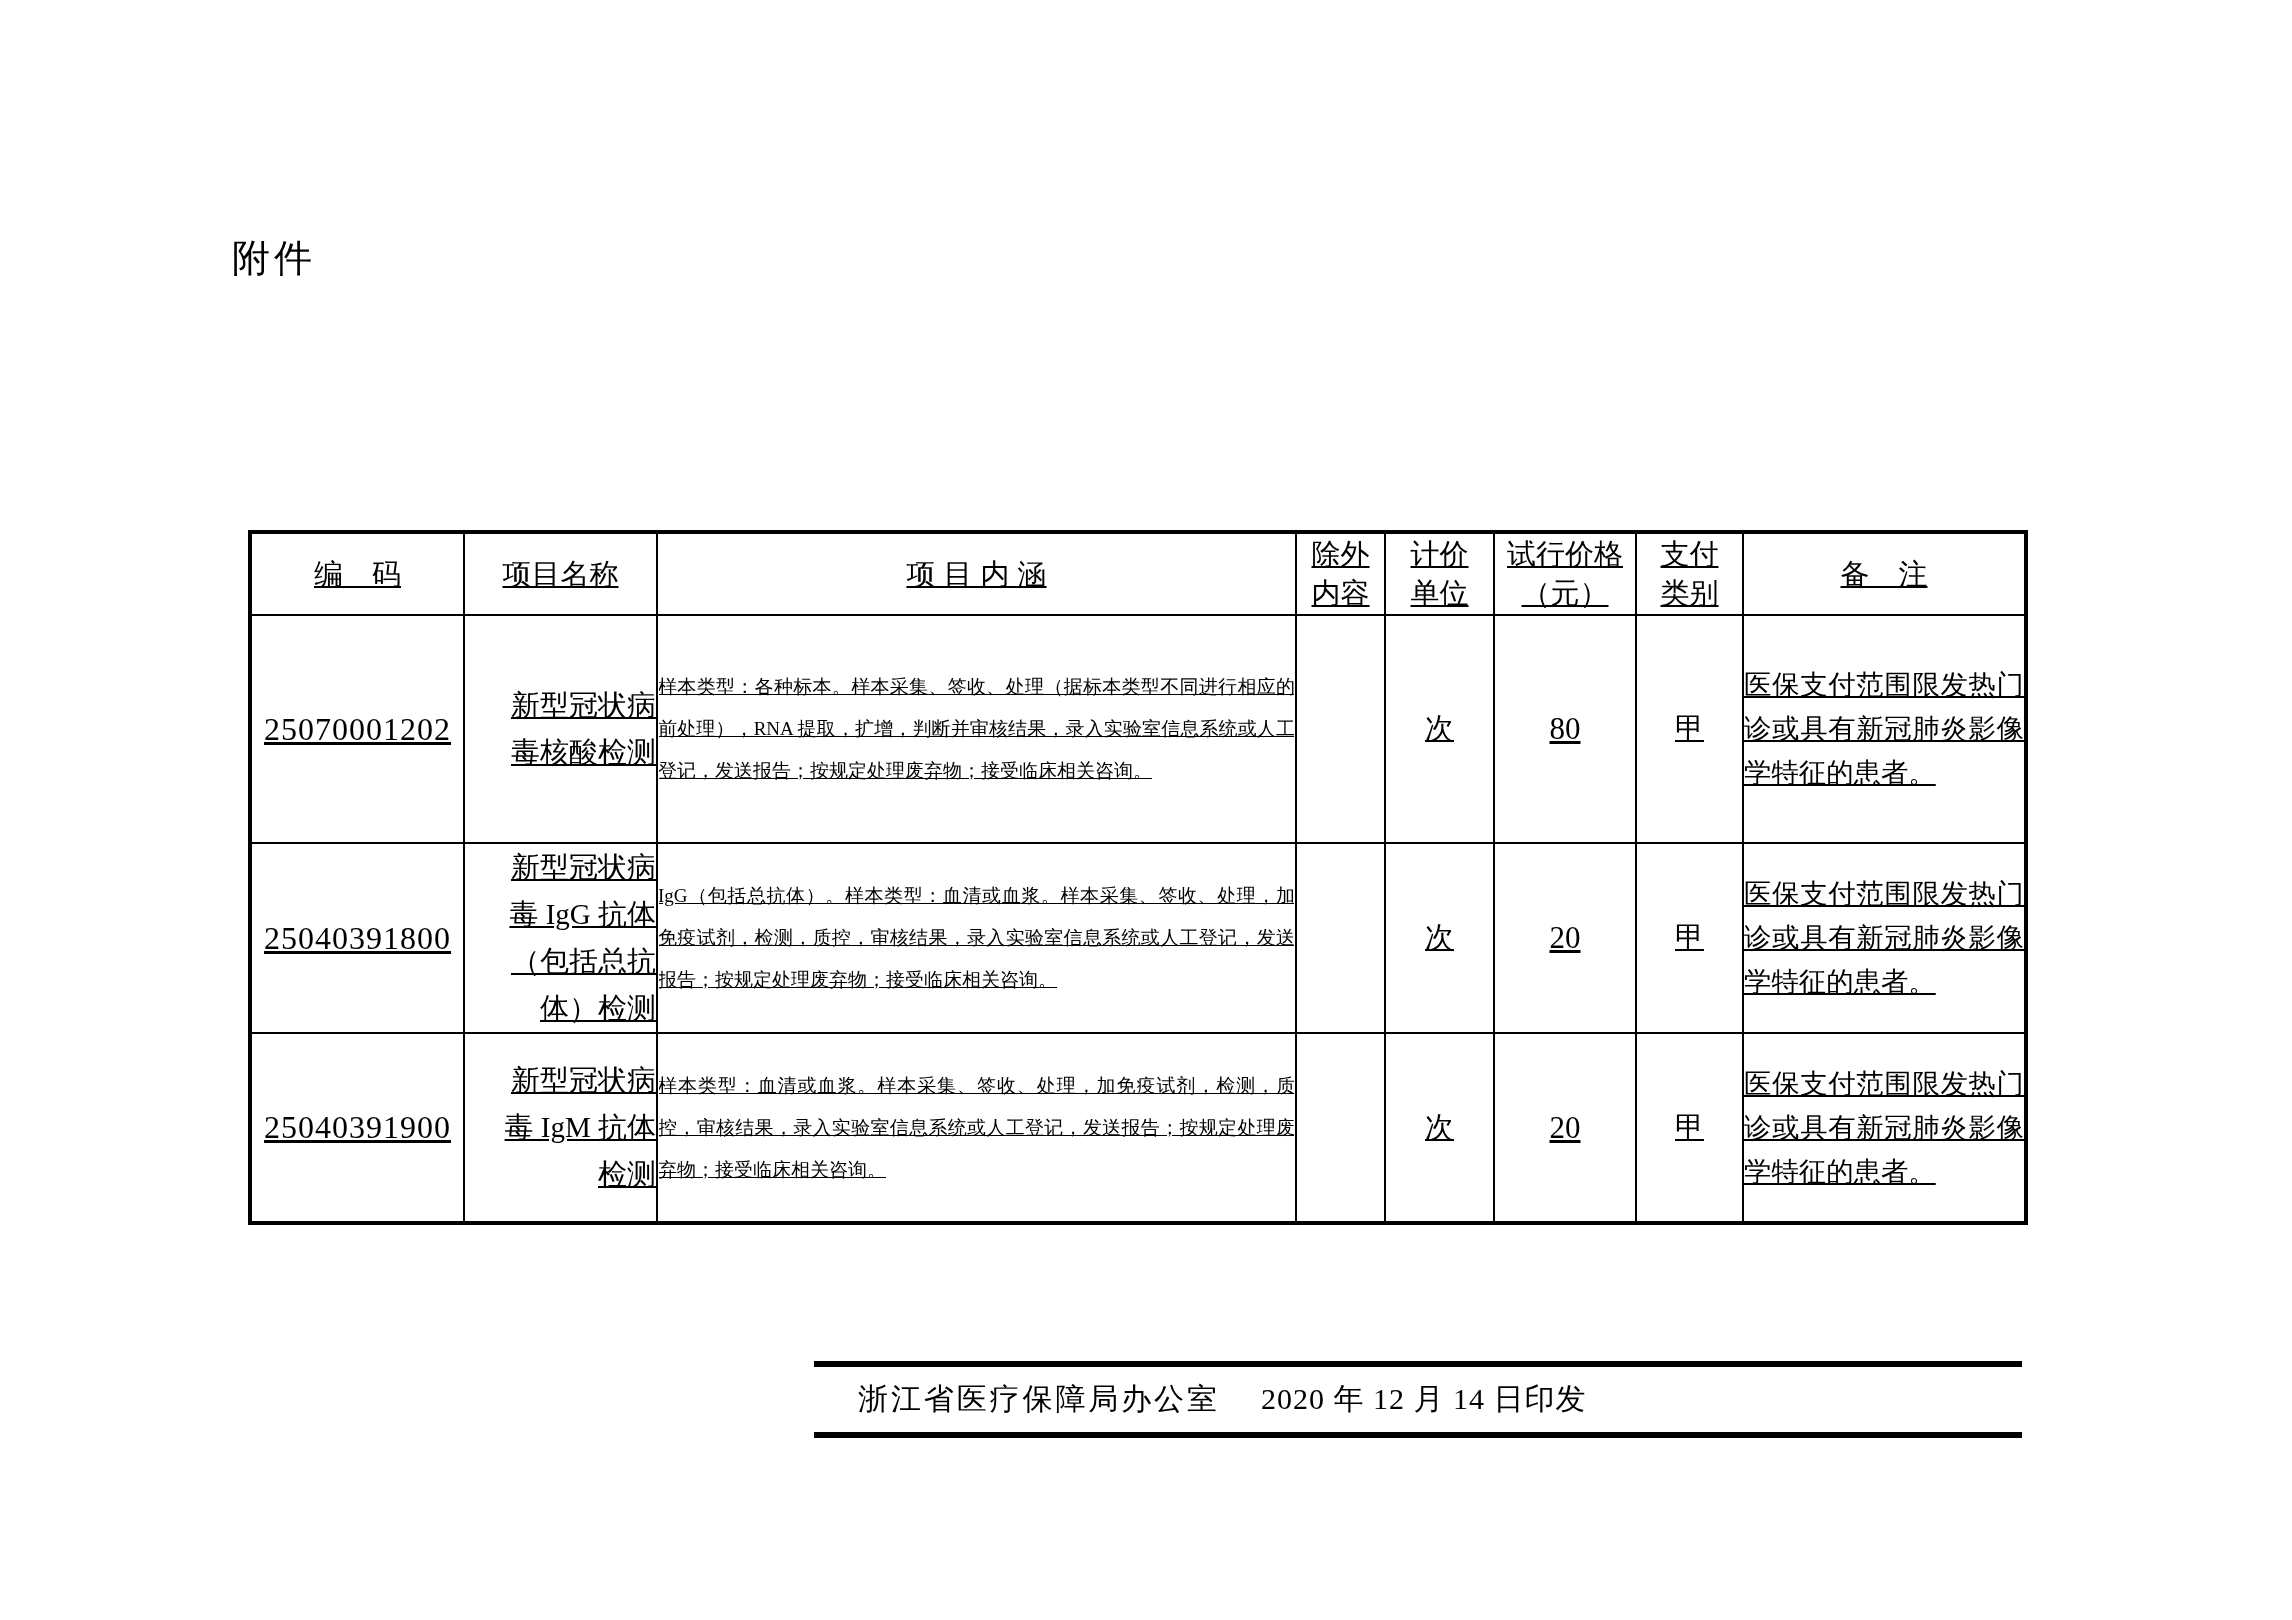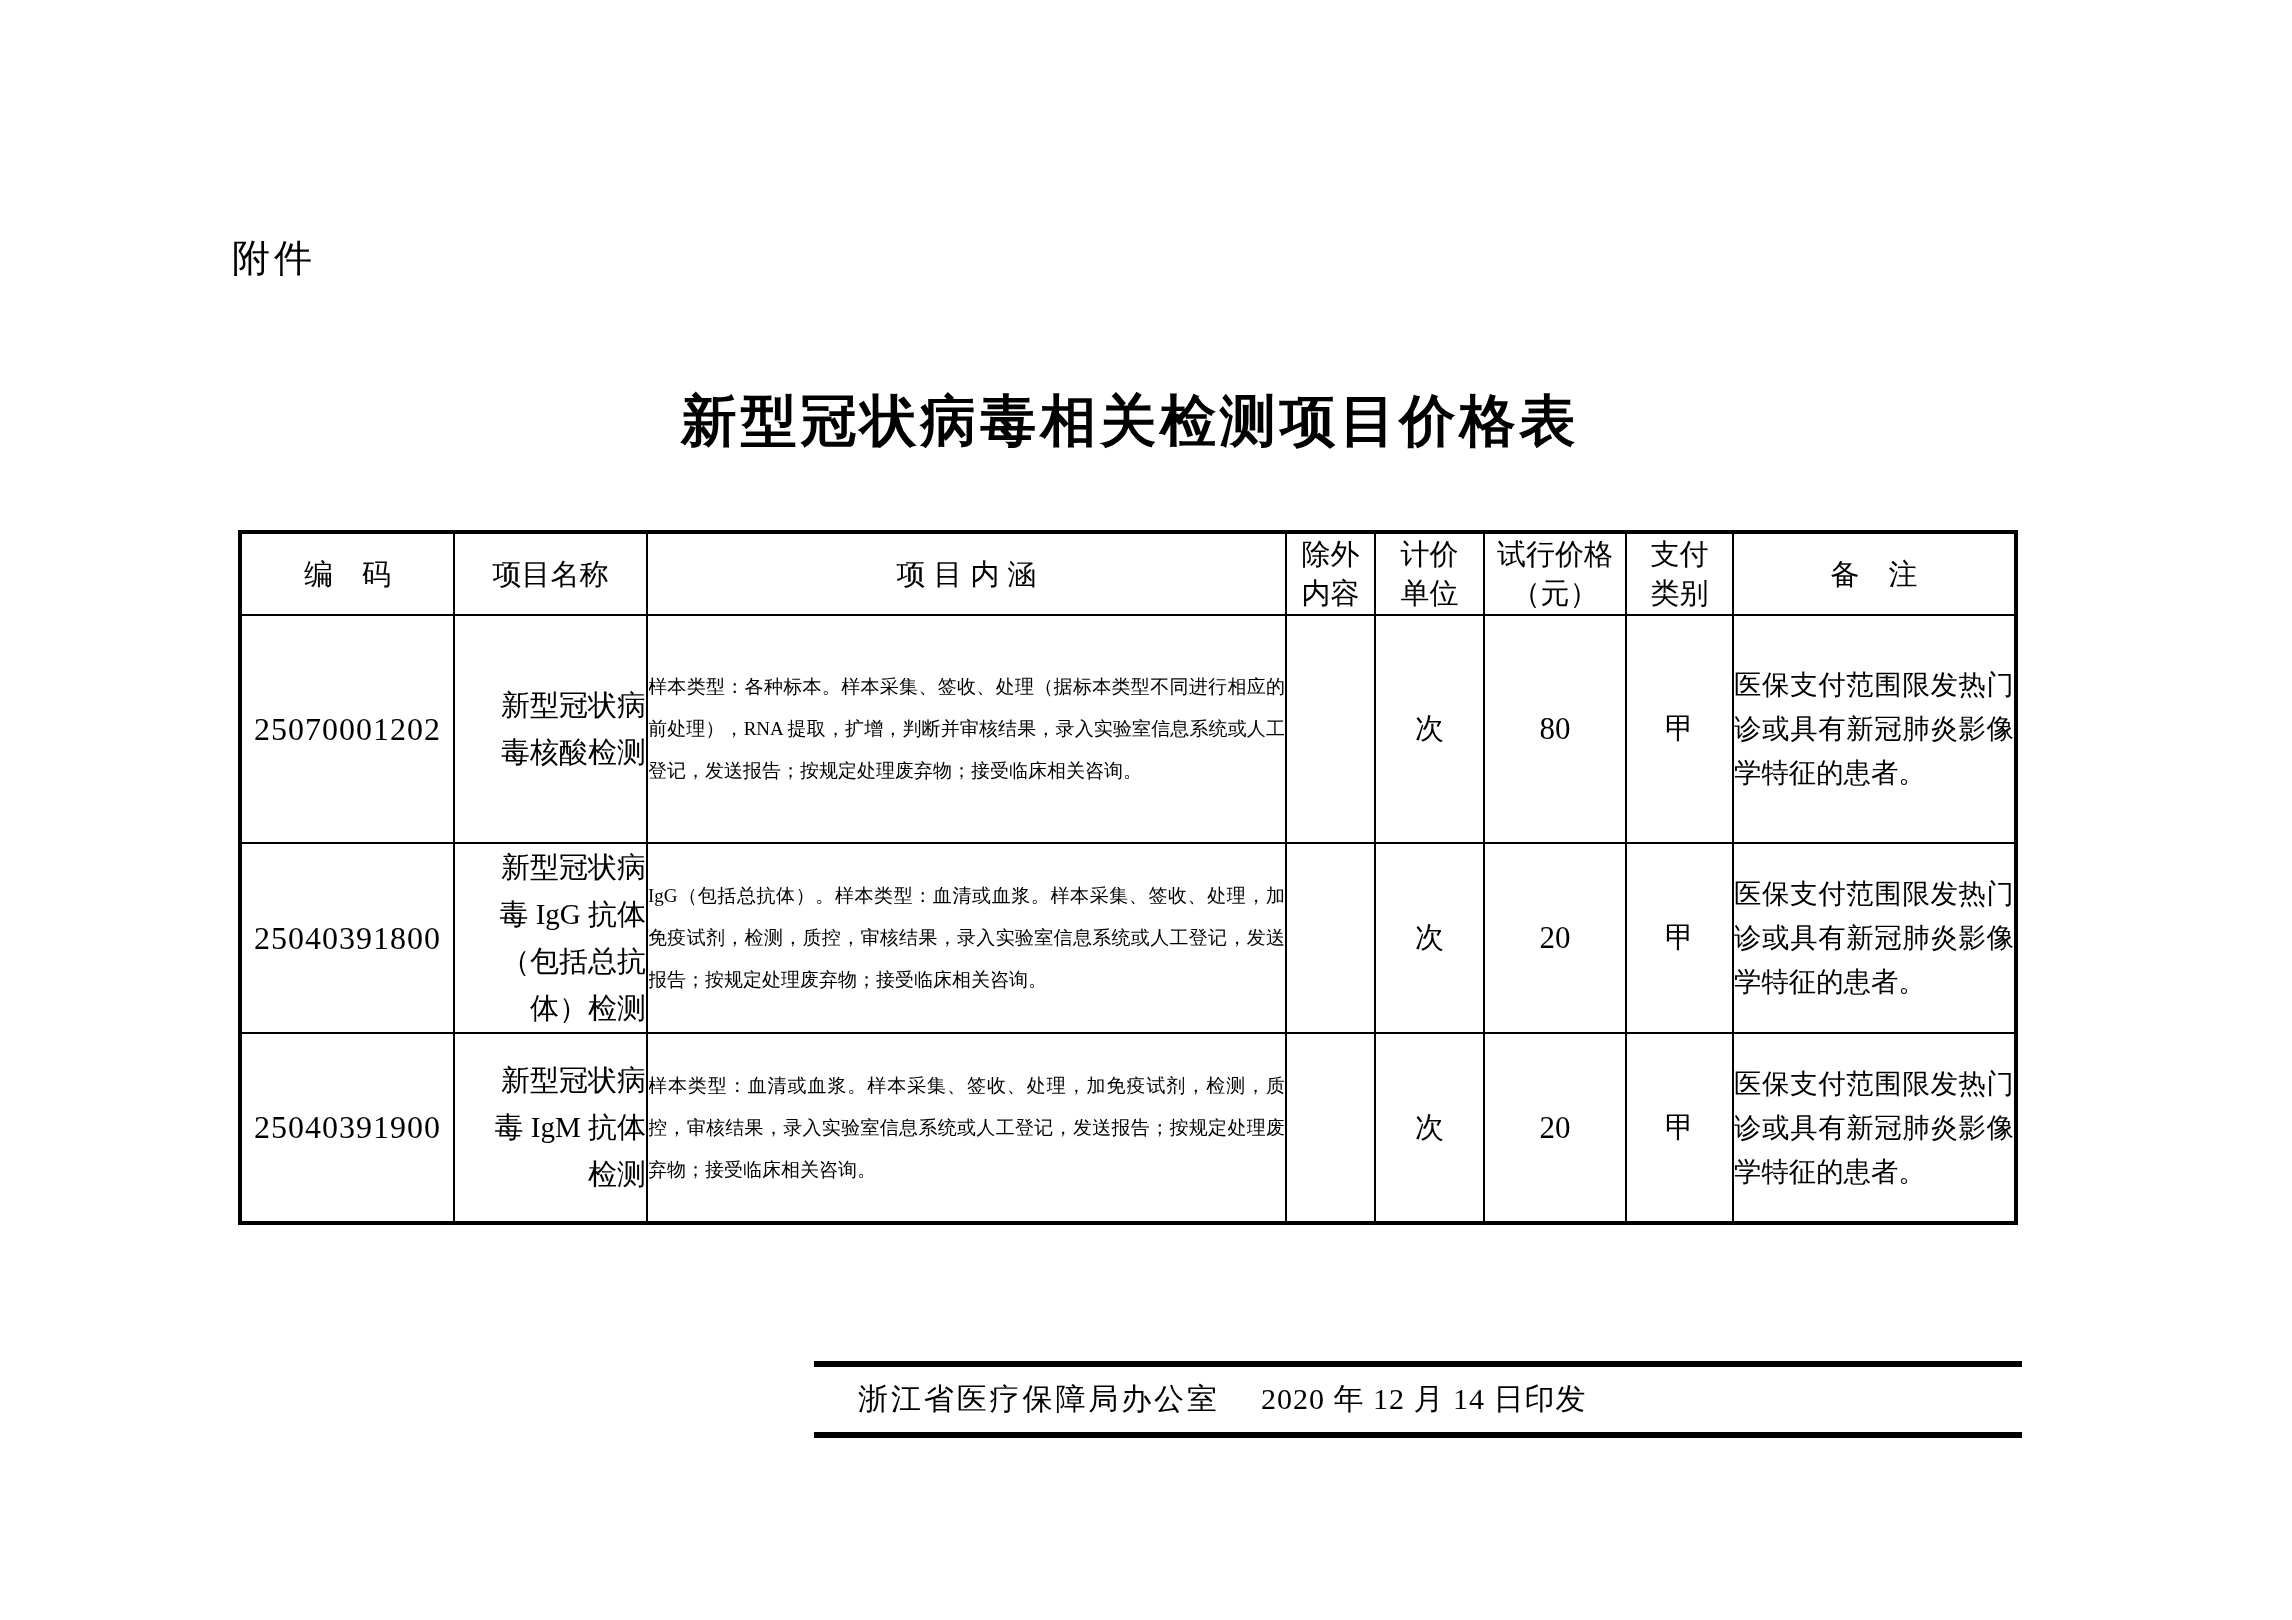--- a/index.html
+++ b/index.html
@@ -26,25 +26,26 @@
     width:2260px;
     text-align:center;
     font-family:"Liberation Serif","DejaVu Serif",serif;
     font-weight:bold;
     font-size:56px;
     letter-spacing:3.9px;
     color:#000;
   }
   table.price-table{
     position:absolute;
-    left:238px; top:530px;
+    left:248px; top:530px;
     width:1776px;
     table-layout:fixed;
     border-collapse:collapse;
     border:4.9px solid #000;
+    text-decoration:underline;
   }
   table.price-table th, table.price-table td{
     border:2px solid #000;
     padding:0;
     vertical-align:middle;
     color:#000;
     overflow:hidden;
   }
   tr.hdr{height:83px;}
   tr.r1{height:228px;}
@@ -118,21 +119,20 @@
     margin-left:41px;
   }
 </style>
 </head>
 <body>
 
 <div class="page">
 
   <div class="attachment">附件</div>
 
-  <div class="doc-title">新型冠状病毒相关检测项目价格表</div>
 
   <table class="price-table">
     <colgroup>
       <col style="width:214px">
       <col style="width:193px">
       <col style="width:639px">
       <col style="width:89px">
       <col style="width:109px">
       <col style="width:142px">
       <col style="width:107px">

